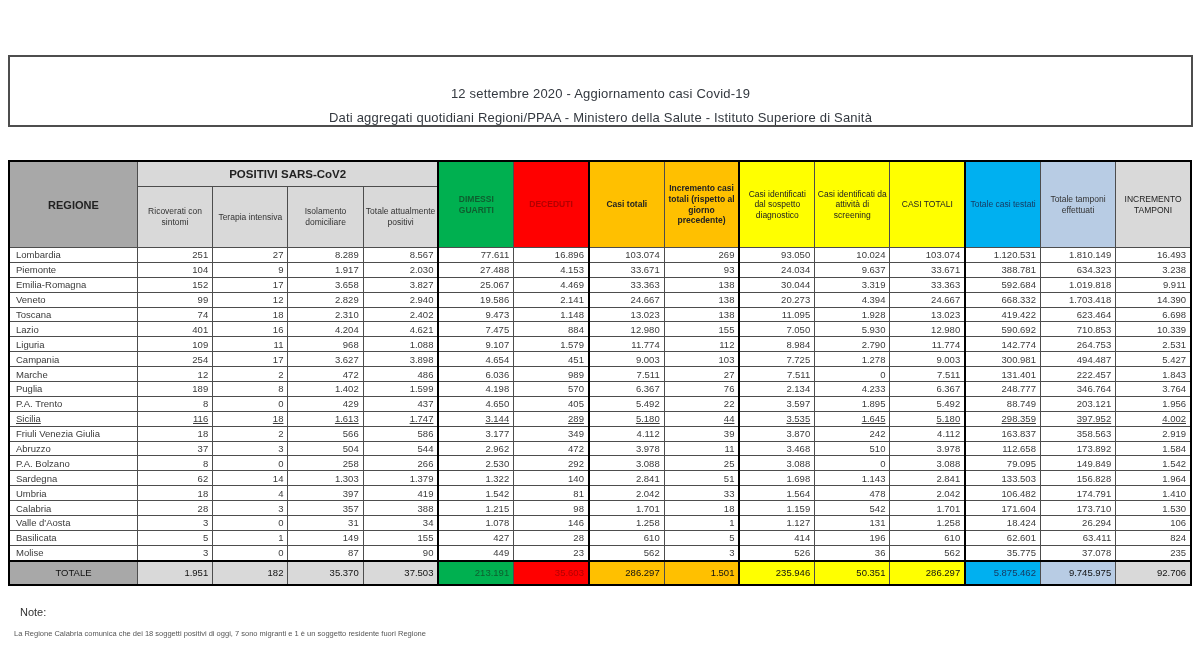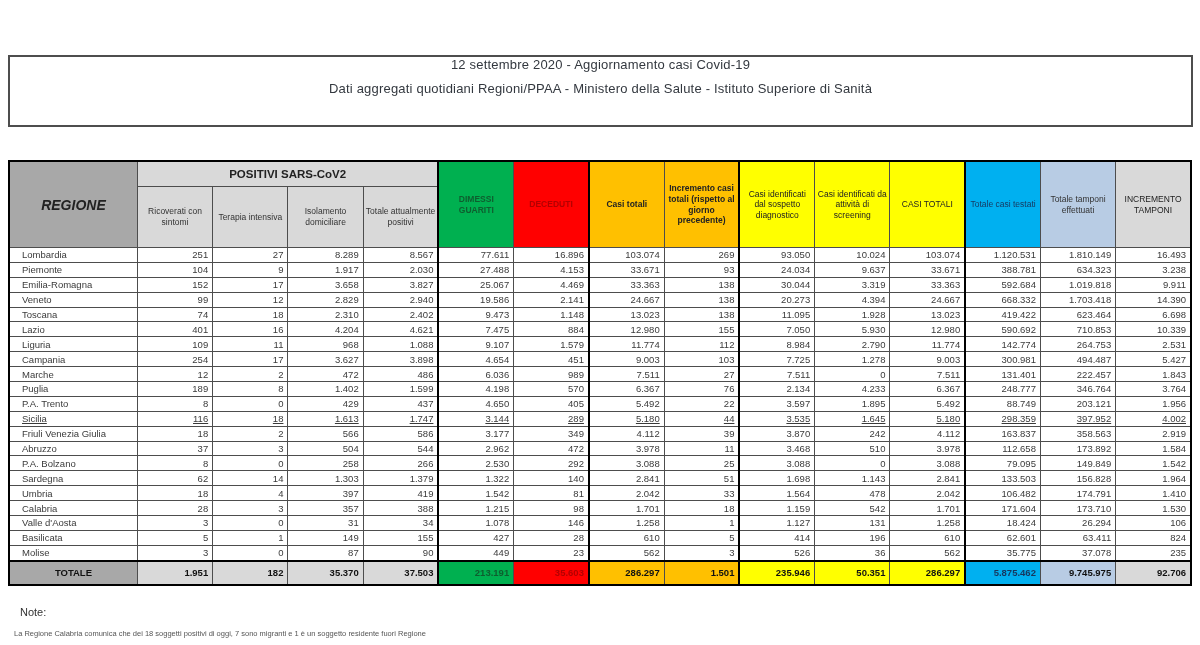--- a/index.html
+++ b/index.html
@@ -1,45 +1,45 @@
 <!DOCTYPE html>
 <html style="--header_gray: #a8a8a8; --subheader_gray: #d9d9d9; --green: #00b050; --red: #ff0000; --orange: #ffc000; --yellow: #ffff00; --cyan: #00b0f0; --light_blue: #b8cce4; --light_gray: #d9d9d9; --dark_green_text: #0e5e2f; --dark_red_text: #b30000; --navy_text: #17375e;"><head>
 <meta charset="utf-8">
 <style>
   html,body{margin:0;padding:0;background:#fff;}
   .page{position:relative;width:1200px;height:645px;background:#ffffff;overflow:hidden;
         font-family:"Liberation Sans",sans-serif;color:#333;}
   .title-box{position:absolute;left:8px;top:55px;width:1181px;height:68px;
              border:2px solid #4d4d4d;background:#fff;display:flex;flex-direction:column;
-             justify-content:flex-start;align-items:center;gap:9px;}
+             justify-content:flex-end;align-items:center;gap:9px;}
   .title-box .t1,.title-box .t2{font-size:13px;color:#33383f;letter-spacing:.2px;}
   table.grid{position:absolute;left:8px;top:160px;width:1184px;border-collapse:collapse;
              table-layout:fixed;border:2px solid #000;}
   table.grid th,table.grid td{border:1px solid #4d4d4d;overflow:hidden;}
   col.c-region{width:128px;}
   col.c-num{width:75px;}
-  .region-h{background:var(--header_gray,#a8a8a8);font-weight:bold;font-size:14px;color:#222;text-align:center;font-style:italic;}
+  .region-h{background:var(--header_gray,#a8a8a8);font-weight:bold;font-size:11px;color:#222;text-align:center;}
   .group-h{background:var(--subheader_gray,#d9d9d9);font-weight:bold;font-size:11.5px;color:#222;
            text-align:center;height:22px;}
   .sub-h{background:var(--subheader_gray,#d9d9d9);font-weight:normal;font-size:8.5px;color:#333;
          text-align:center;height:56px;padding:2px;line-height:1.25;}
   .head{font-size:8.5px;text-align:center;padding:2px;line-height:1.25;font-weight:normal;}
   .green-h{background:var(--green,#00b050);color:var(--dark_green_text,#0e5e2f);font-weight:bold;}
   .red-h{background:var(--red,#ff0000);color:var(--dark_red_text,#b30000);font-weight:bold;}
   .orange-h{background:var(--orange,#ffc000);color:#222;font-weight:bold;}
   .yellow-h{background:var(--yellow,#ffff00);color:#222;}
   .cyan-h{background:var(--cyan,#00b0f0);color:var(--navy_text,#17375e);margin-top:21px;}
   .lblue-h{background:var(--light_blue,#b8cce4);color:#333;}
   .lgray-h{background:var(--light_gray,#d9d9d9);color:#222;}
   tbody td{height:13.9px;font-size:9.5px;color:#3a3a3a;background:#fff;padding:0;}
-  tbody td.region{text-align:left;padding-left:12px;}
+  tbody td.region{text-align:left;padding-left:6px;}
   tbody td.num{text-align:right;padding-right:4px;}
   tr.underline td{text-decoration:underline;}
   .bl2{border-left:2px solid #000 !important;}
-  tr.total td{height:22px;font-weight:bold;font-size:9.5px;color:#111;border-top:2px solid #000;}
+  tr.total td{height:22px;font-weight:normal;font-size:9.5px;color:#111;border-top:2px solid #000;}
   tr.total td.label{background:var(--header_gray,#a8a8a8);text-align:center;}
   tr.total td.num{text-align:right;padding-right:4px;}
   tr.total td.g0,tr.total td.g1,tr.total td.g2,tr.total td.g3{background:var(--subheader_gray,#d9d9d9);}
   tr.total td.g4{background:var(--green,#00b050);color:var(--dark_green_text,#0e5e2f);}
   tr.total td.g5{background:var(--red,#ff0000);color:var(--dark_red_text,#b30000);}
   tr.total td.g6,tr.total td.g7{background:var(--orange,#ffc000);}
   tr.total td.g8,tr.total td.g9,tr.total td.g10{background:var(--yellow,#ffff00);}
   tr.total td.g11{background:var(--cyan,#00b0f0);color:var(--navy_text,#17375e);}
   tr.total td.g12{background:var(--light_blue,#b8cce4);}
   tr.total td.g13{background:var(--light_gray,#d9d9d9);}

